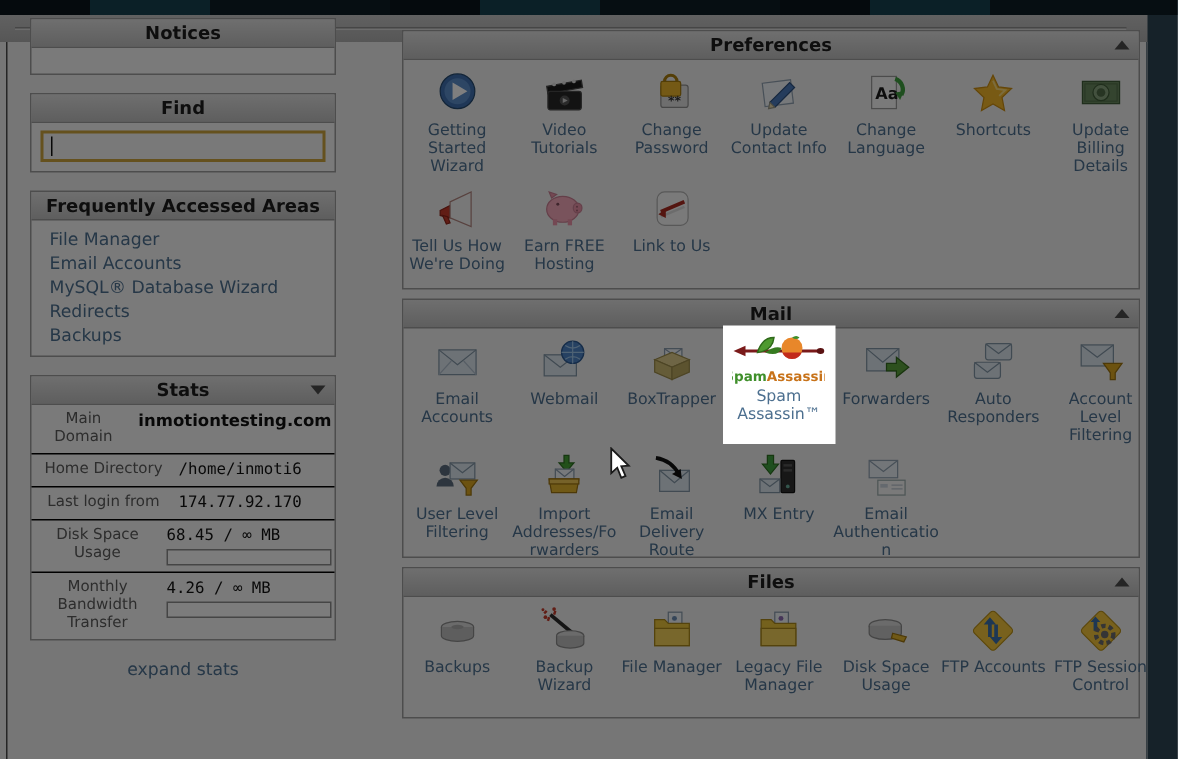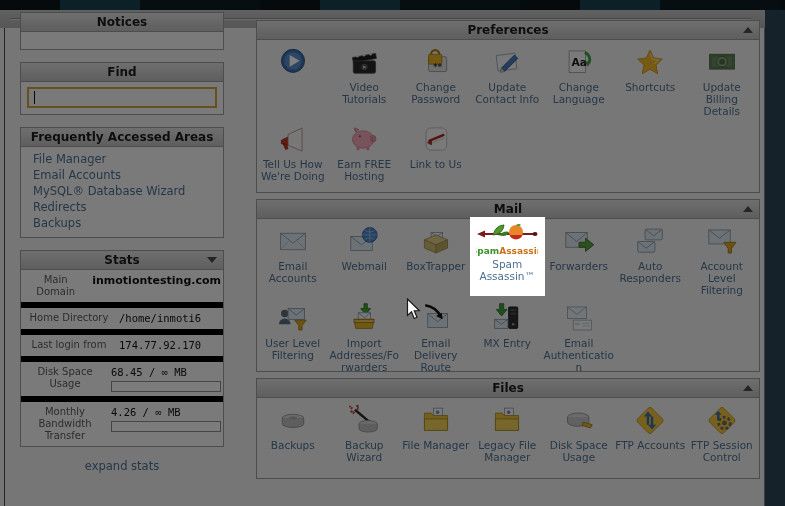--- a/index.html
+++ b/index.html
@@ -35,33 +35,33 @@
   .tri-down{border-left:5px solid transparent;border-right:5px solid transparent;border-top:6px solid #4a4a4a;}
   .notices-body{height:17px;}
   .find-body{padding:5px 6px 6px;}
   .find-input-wrap{position:relative;}
   .find-input{width:100%;box-sizing:border-box;height:21px;border:2px solid #caa23c;
     background:#f2f2f2;outline:none;font-size:11px;padding:0 4px;}
   .caret{position:absolute;left:7px;top:4px;width:1px;height:13px;background:#111;}
   .faa-body{padding:4px 4px 6px 12px;}
   .faa-link{display:block;color:#4c6f8f;text-decoration:none;line-height:16px;font-size:11.5px;cursor:pointer;}
   
-  .stats-row{display:flex;border-bottom:6px solid #000000;}
+  .stats-row{display:flex;border-bottom:1px solid #000000;}
   .stats-row:last-child{border-bottom:none;justify-content:space-between;}
   .stats-label{width:96px;padding:4px 3px;box-sizing:border-box;color:#5a5a5a;
     font-size:10px;text-align:center;line-height:12px;}
   .stats-value{flex:1;padding:4px 2px;font-family:"DejaVu Sans Mono","Liberation Mono",monospace;
     font-size:10.5px;color:#111;line-height:13px;}
   .stats-value.bold{font-family:"DejaVu Sans","Liberation Sans",sans-serif;font-weight:bold;font-size:11px;}
   .meter{width:108px;height:9px;border:1px solid #8a8a8a;background:#f8f8f8;margin-top:2px;}
   .expand-stats{display:block;text-align:center;color:#4c6f8f;font-size:11.5px;margin-top:8px;cursor:pointer;}
 
   
   .rightcol{position:absolute;left:256px;top:20px;width:504px;}
-  .section{border:1px solid #9a9a9a;margin-bottom:6px;background:#efefef;}
+  .section{border:1px solid #9a9a9a;margin-bottom:6px;background:#efefef;margin-left:12px;}
   .section.pref{height:171px;} .section.mail{height:171px;} .section.files{height:99px;}
   .grid{display:grid;grid-template-columns:repeat(7,71.5px);justify-items:center;}
   .cell{width:71px;padding-top:4px;text-align:center;cursor:pointer;}
   .ic{height:36px;display:flex;align-items:center;justify-content:center;}
   .lbl{display:block;font-size:10.5px;line-height:12px;color:#4c6f8f;margin-top:1px;word-break:break-word;}
   .cell.hl{position:relative;z-index:60;background:#fff;margin:-2px -2px 0;padding:6px 2px 4px;}
   .cell.hl .ic{height:34px;}
 
   
   .dim-overlay{position:absolute;left:0;top:0;width:785px;height:506px;
@@ -159,20 +159,21 @@
     </div>
     <div class="grid">
       <div class="cell">
         <span class="ic">
           <svg width="36" height="33" viewBox="0 0 40 40">
               <circle cx="20" cy="18" r="14" fill="#3f6fae" stroke="#24486e"></circle>
               <circle cx="20" cy="18" r="10.5" fill="#5b8cc8"></circle>
               <path d="M16 11 28 18 16 25 Z" fill="#fff"></path>
             </svg>
         </span>
+        <span class="lbl">Getting Started Wizard</span>
       </div>
       <div class="cell">
         <span class="ic">
           <svg width="36" height="33" viewBox="0 0 40 40">
               <path d="M6 14 34 9 35 15 7 20 Z" fill="#1b1b1b" stroke="#4a4a4a"></path>
               <circle cx="12" cy="12.5" r="1.5" fill="#ddd"></circle>
               <circle cx="20" cy="11.2" r="1.5" fill="#ddd"></circle>
               <circle cx="28" cy="10" r="1.5" fill="#ddd"></circle>
               <rect x="7" y="18" width="27" height="15" rx="2" fill="#262626" stroke="#4a4a4a"></rect>
               <circle cx="20.5" cy="25.5" r="4" fill="#555"></circle>

